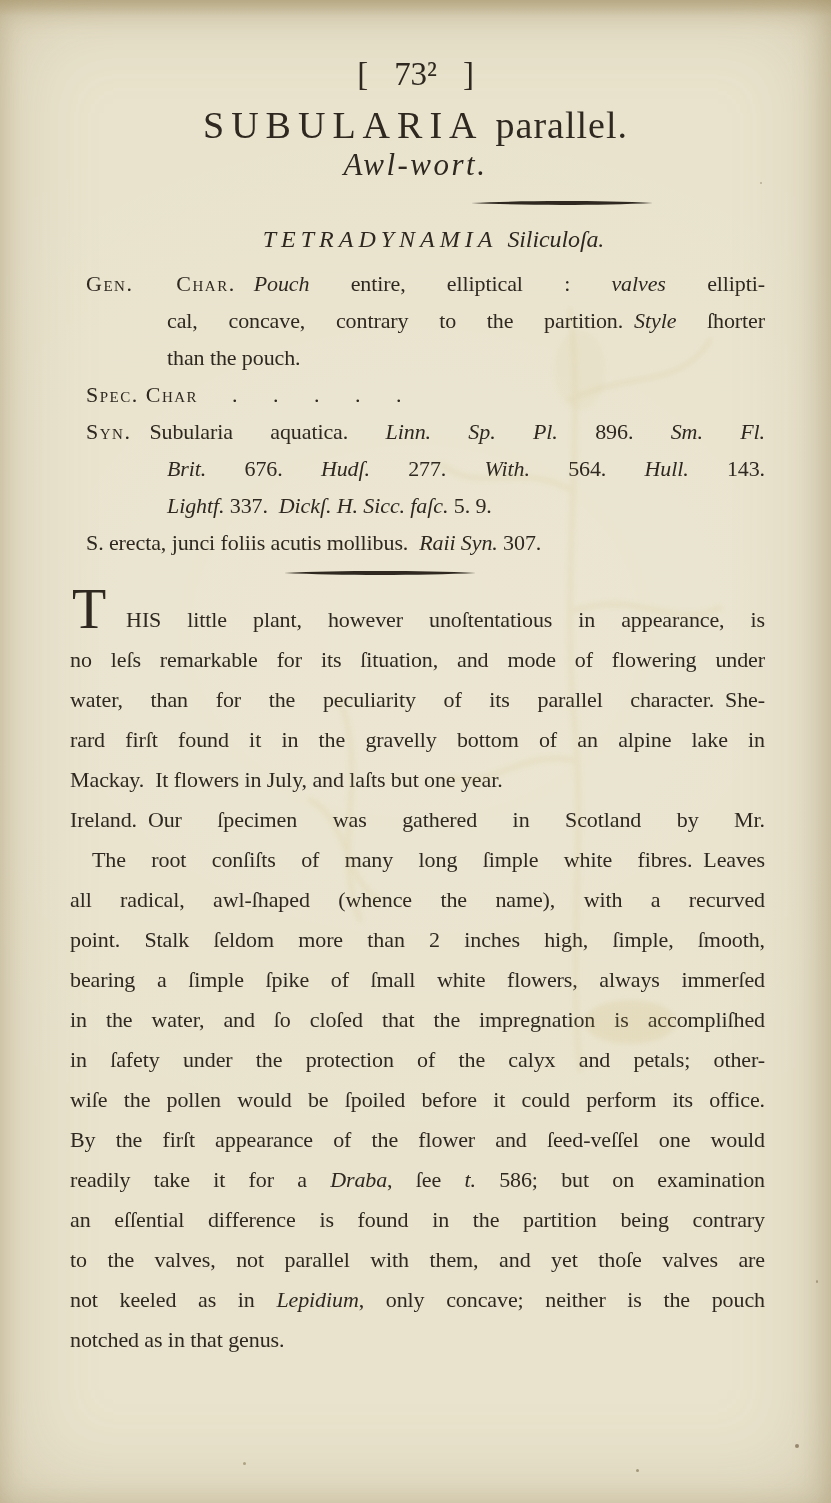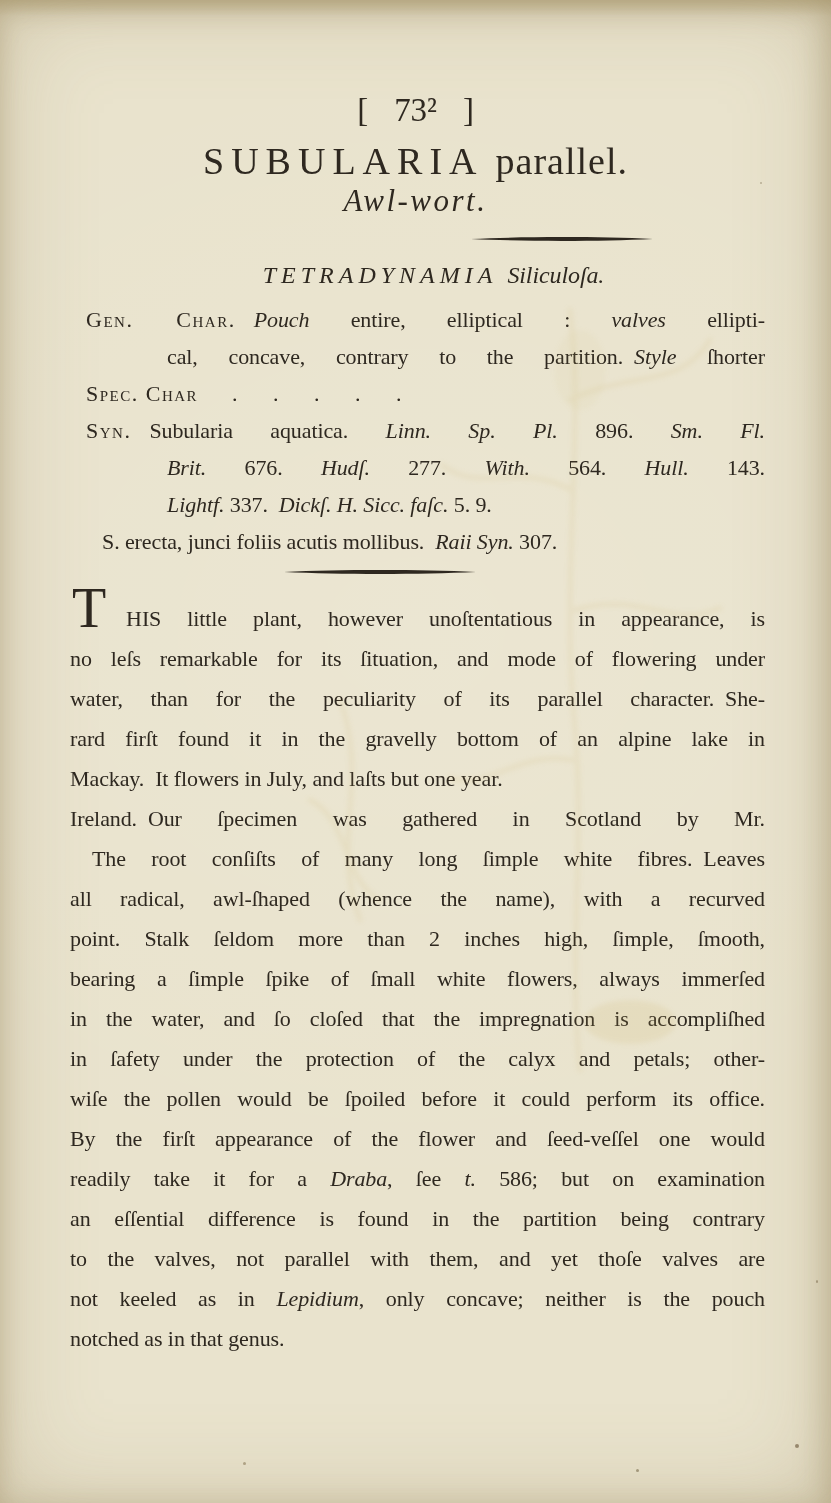--- a/index.html
+++ b/index.html
@@ -24,40 +24,40 @@
   
   .ghost{position:absolute;left:250px;top:280px;opacity:.55;filter:blur(2.5px);pointer-events:none;}
   .speck{position:absolute;border-radius:50%;background:#6f5e40;pointer-events:none;}
   .s1{left:795px;top:1444px;width:4px;height:4px;opacity:.65;}
   .s2{left:636px;top:1469px;width:3px;height:3px;opacity:.55;}
   .s3{left:243px;top:1462px;width:3px;height:3px;background:#8a7a58;opacity:.6;}
   .s4{left:816px;top:1280px;width:2px;height:3px;opacity:.5;}
   .s5{left:760px;top:182px;width:2px;height:2px;opacity:.4;}
   
   .head{text-align:center;}
-  .pagenum{padding-top:92px;font-size:33px;word-spacing:18px;}
+  .pagenum{padding-top:56px;font-size:33px;word-spacing:18px;}
   .title{margin-top:10px;font-size:38px;}
   .genus{letter-spacing:7px;text-align:center;}
   .species{margin-left:12px;letter-spacing:1px;}
   .subtitle{font-size:31px;font-style:italic;letter-spacing:2.5px;}
   .rule{display:block;line-height:0;}
   .rule1{margin:16px 0 0 292px;}
   .classline{margin-top:20px;font-style:italic;font-size:24px;padding-left:36px;}
   .classname{letter-spacing:5px;}
   .ordername{margin-left:10px;}
   
   .text{margin:12px 66px 0 70px;}
   .refblock{line-height:37px;}
   .line{min-height:1em;}
   .j{text-align:justify;text-align-last:justify;}
   .end{text-align:left;text-align-last:left;}
   .ind{text-indent:22px;}
   .ref-first{margin-left:16px;}
   .ref-cont .line{margin-left:97px;}
-  .ref-species{margin-left:32px;}
+  .ref-species{margin-left:16px;}
   .sc{font-variant:small-caps;letter-spacing:1.5px;}
   .label{margin-right:18px;}
   .dots{margin-left:16px;letter-spacing:15px;}
   .rule2{margin:8px 0 0 212px;}
   .bodyblock{margin-top:12px;line-height:40px;}
   .initial{display:inline-block;font-size:56px;line-height:40px;margin:0 20px 0 2px;position:relative;top:1px;}
   i{font-style:italic;}
 </style>
 </head>
 <body>
@@ -100,20 +100,21 @@
   </header>
 
   <main class="text">
 
     <div class="refblock">
       <div class="line j ref-first">
         <span class="sc label">Gen. Char.</span><span><i>Pouch</i> entire, elliptical : <i>valves</i> ellipti-</span>
       </div>
       <div class="ref-cont">
           <div class="line j">cal, concave, contrary to the partition. <i>Style</i> ſhorter</div>
+          <div class="line end">than the pouch.</div>
         </div>
 
       <div class="line end ref-first">
         <span class="sc label">Spec. Char</span><span class="dots">. . . . .</span>
       </div>
 
       <div class="line j ref-first">
         <span class="sc label">Syn.</span><span>Subularia aquatica. <i>Linn. Sp. Pl.</i> 896. <i>Sm. Fl.</i></span>
       </div>
       <div class="ref-cont">

